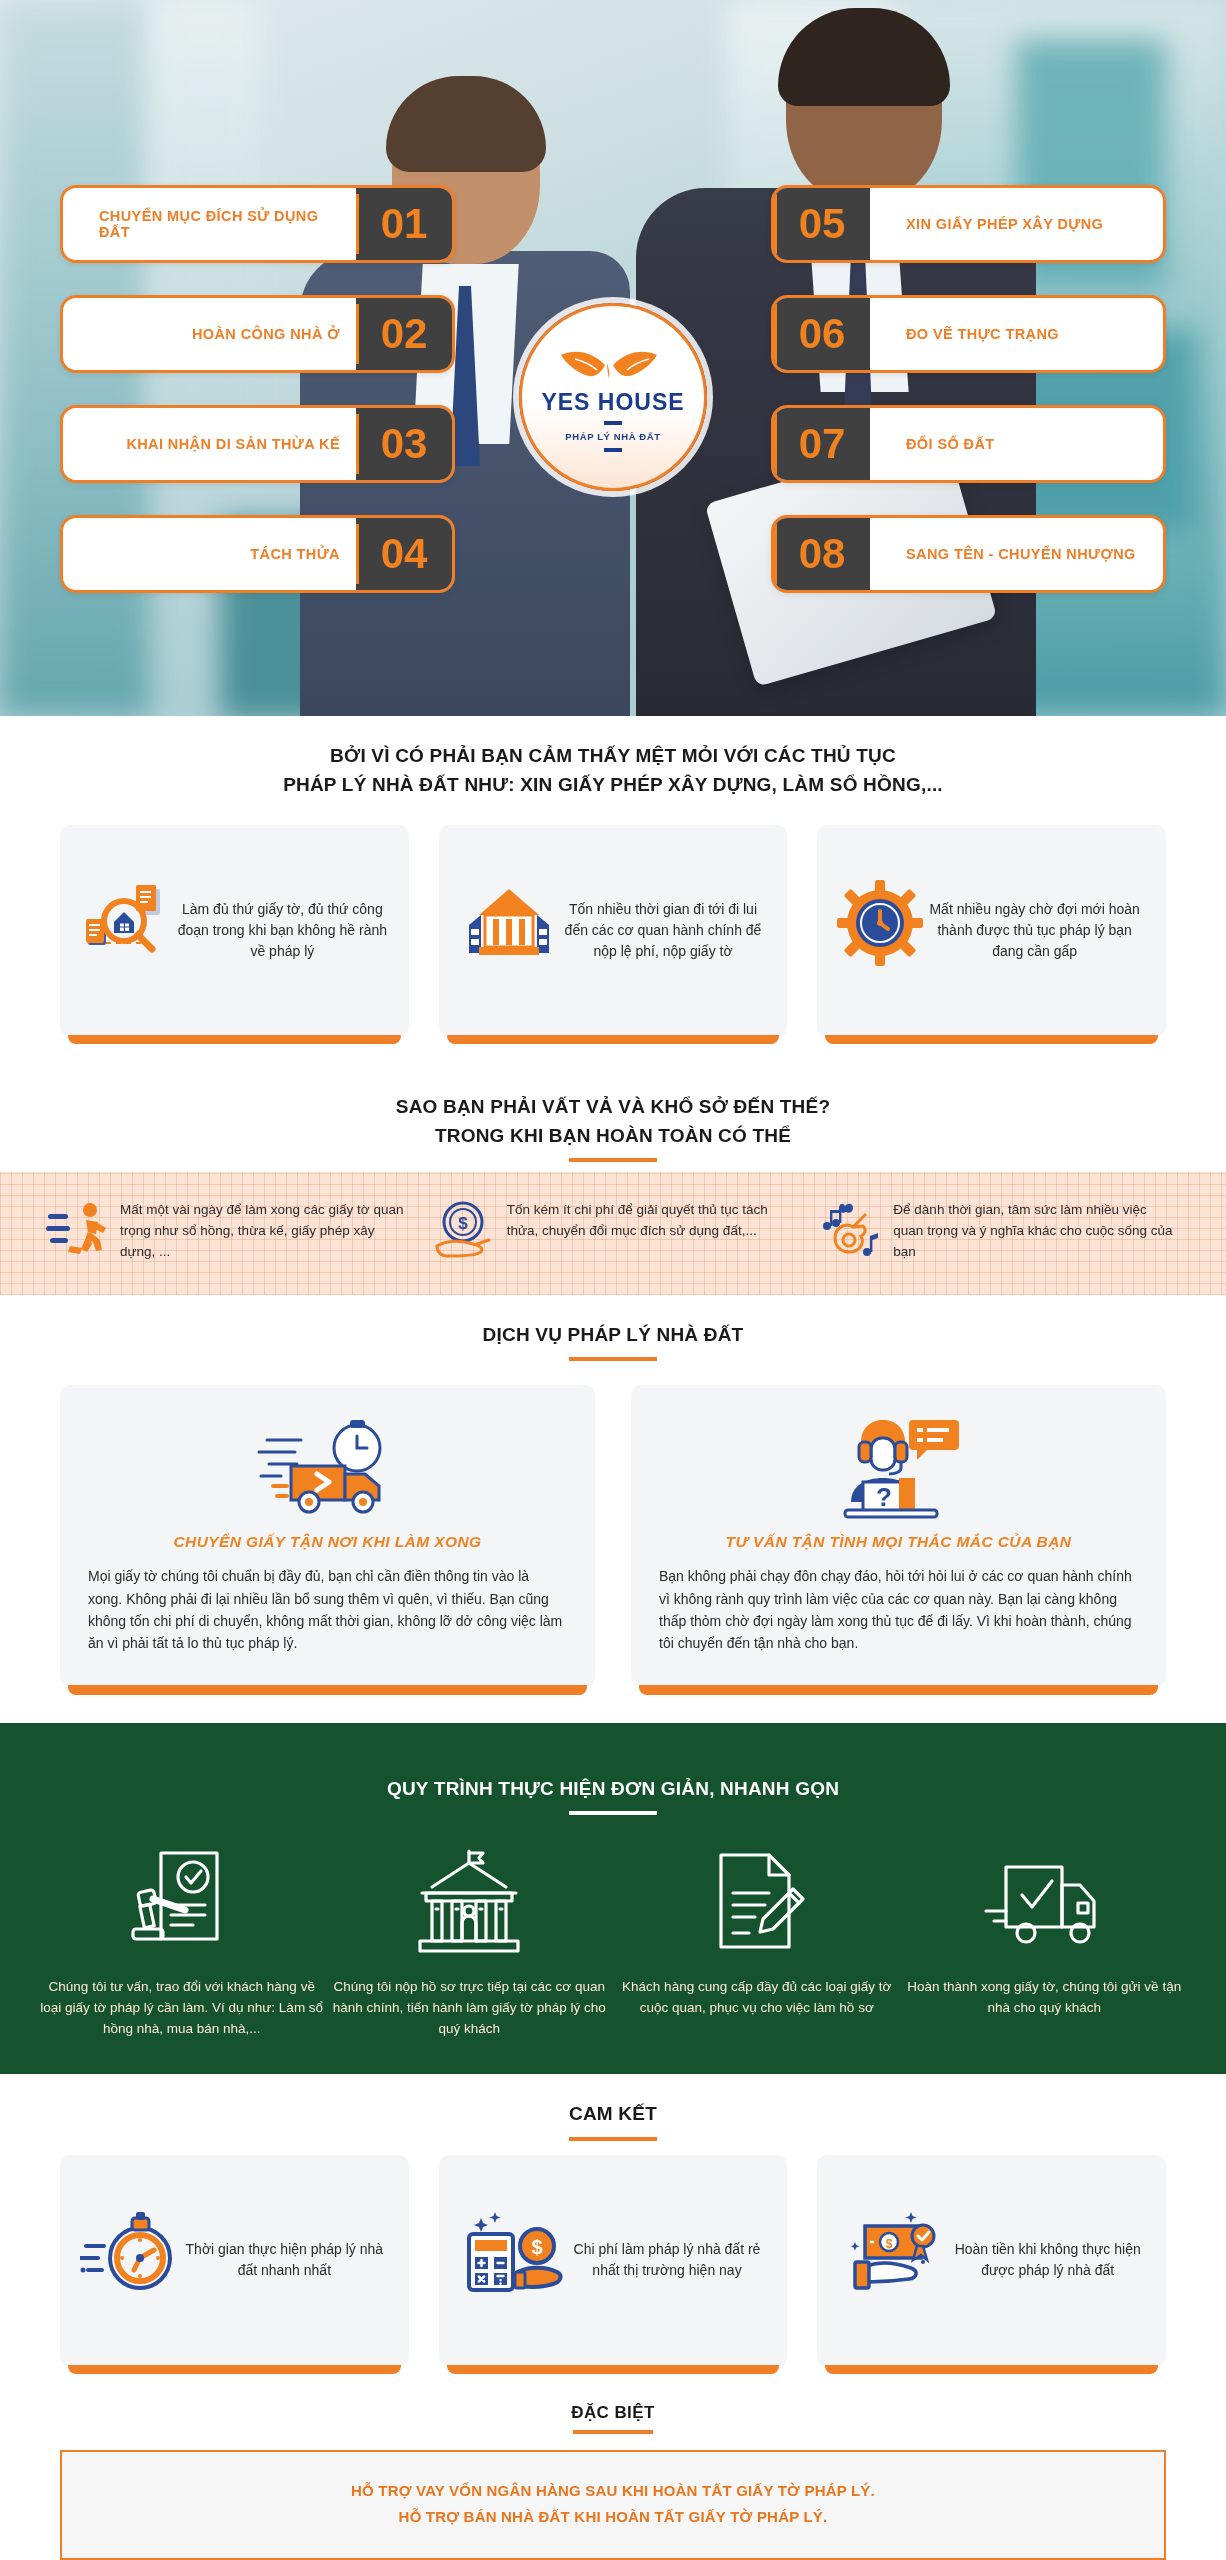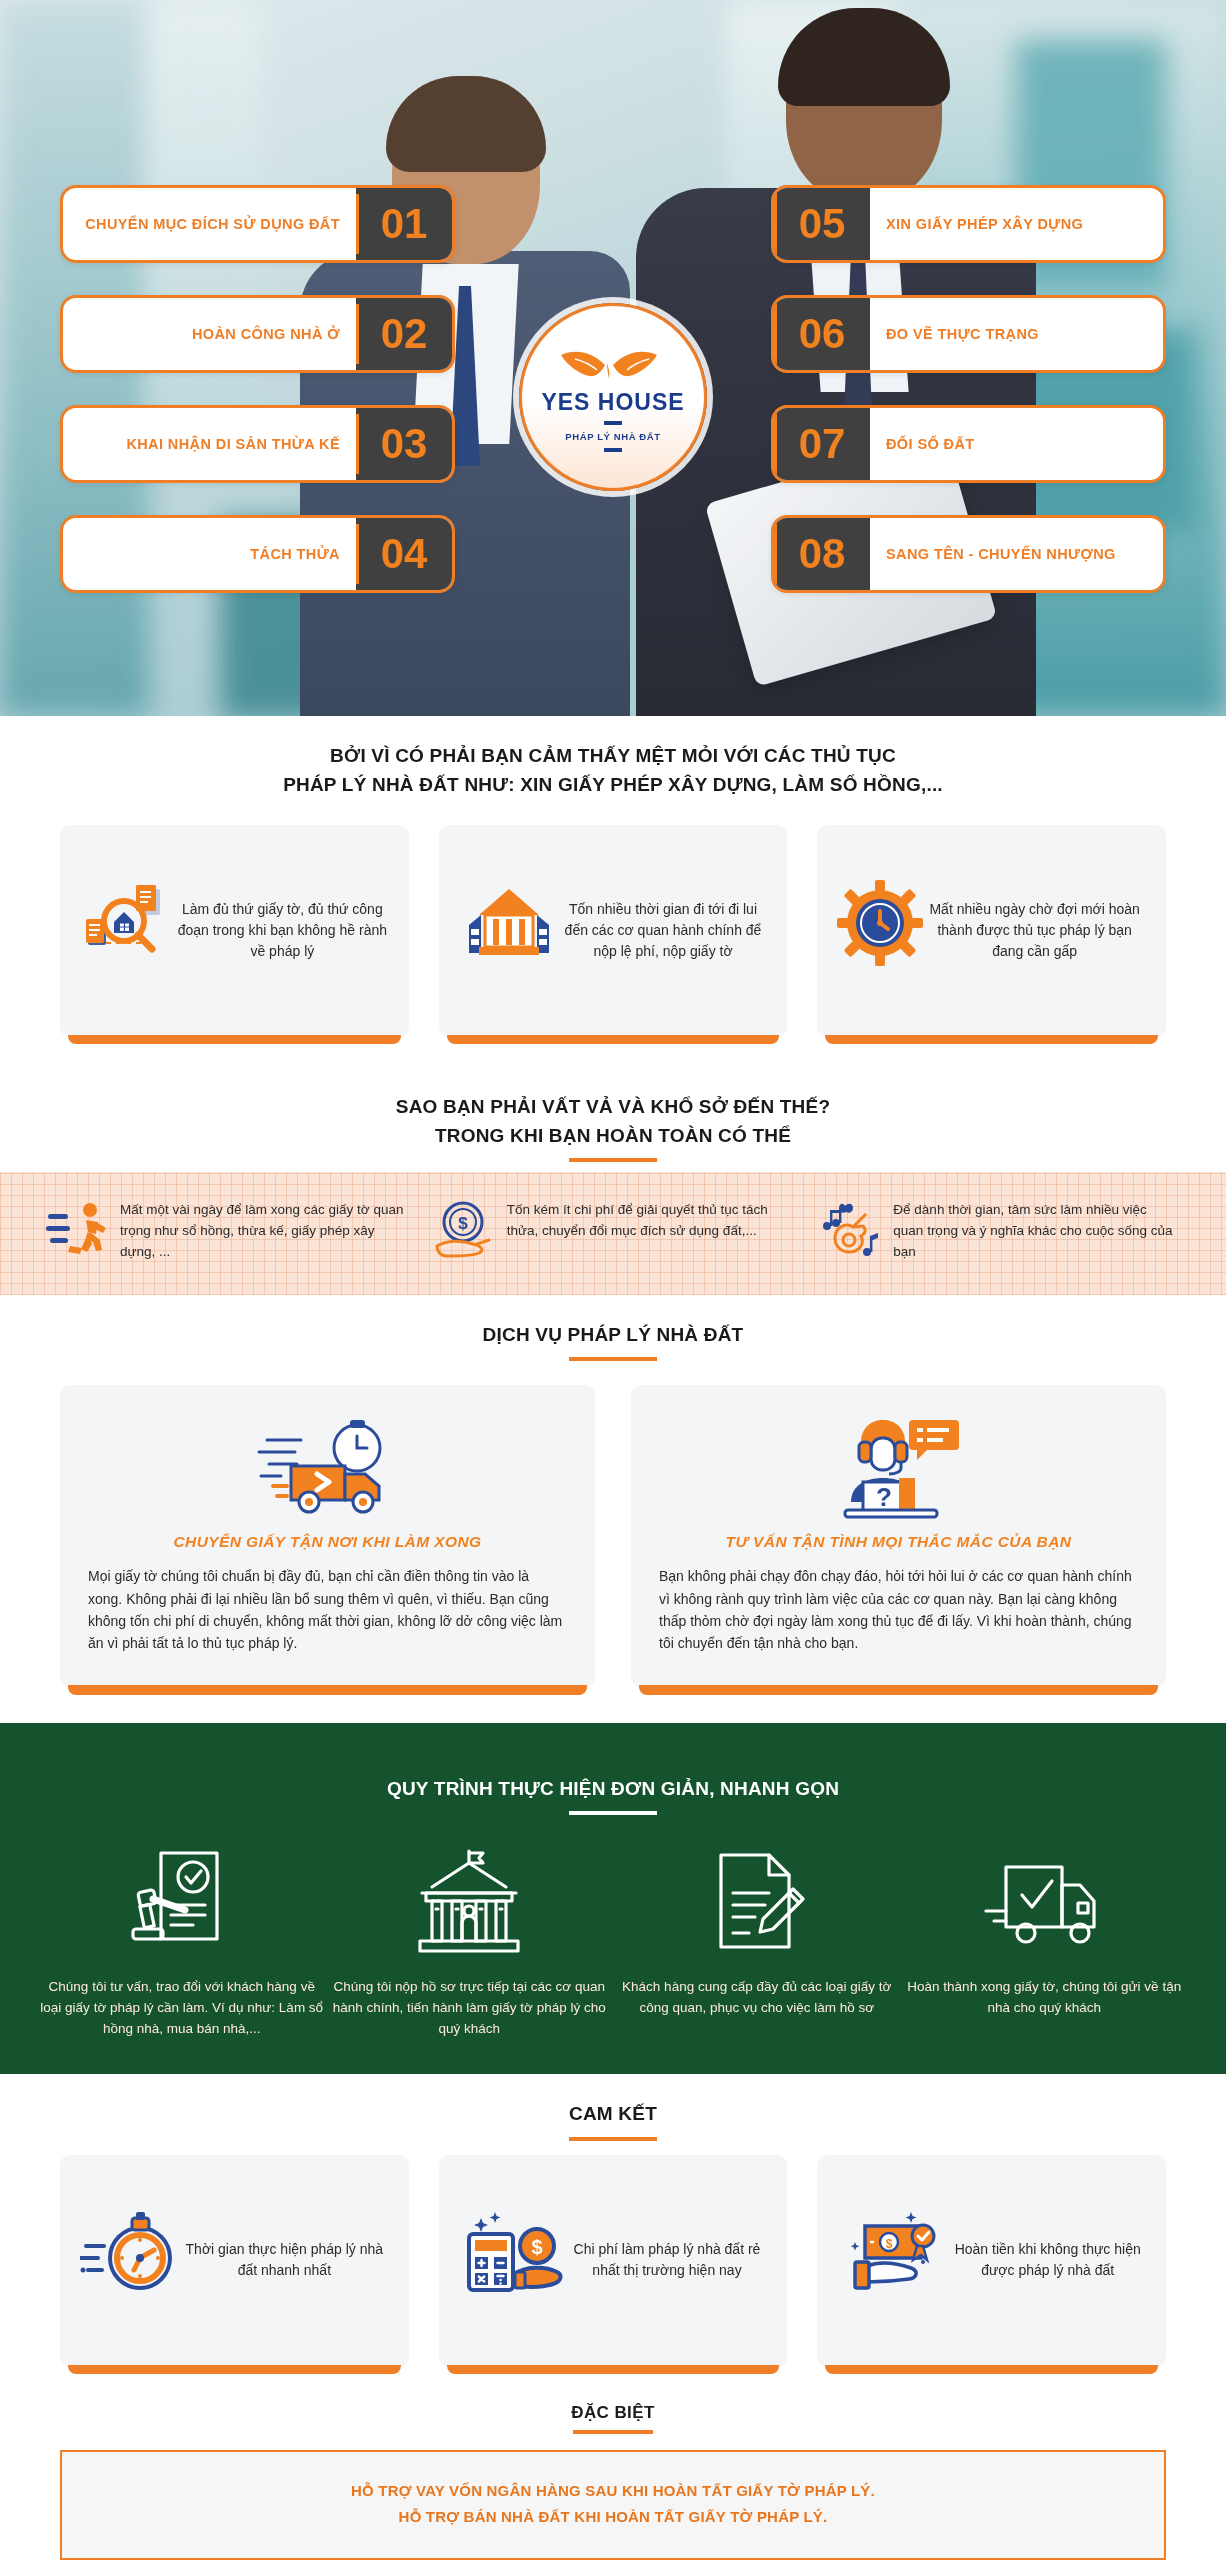--- a/index.html
+++ b/index.html
@@ -63,20 +63,21 @@
   .pill-col.right { right: 60px; }
   .pill {
     display:flex; align-items:stretch; width: 395px; height: 78px;
     border:3px solid #ef7e26; border-radius:16px; overflow:hidden;
     background:#ffffff; box-shadow:0 2px 6px rgba(0,0,0,.08);
   }
   .pill .txt {
     flex:1; display:flex; align-items:center; padding:0 16px;
     color:#ef7e26; font-weight:bold; font-size:14.5px; letter-spacing:.4px;
     text-transform:uppercase;
+    margin-left:20px;
   }
   .pill .num {
     width:96px; background:#404040; display:flex; align-items:center; justify-content:center;
     color:#f2821f; font-size:42px; font-weight:bold; position:relative;
   }
   .pill .num::before {
     content:""; position:absolute; left:0; top:6px; bottom:6px; width:3px; background:#f2821f;
   }
   .pill-col.left .txt { justify-content:flex-end; }
   .pill-col.left .num { order:2; }
@@ -522,21 +523,21 @@
     <div class="step">
       <div class="ic">
         <svg width="104" height="106" viewBox="0 0 104 106" fill="none" stroke="#fff" stroke-width="3.2" stroke-linecap="round" stroke-linejoin="round">
           <path d="M16 6 H64 L84 26 V98 H16 Z"></path>
           <path d="M64 6 V26 H84"></path>
           <path d="M28 44 H64 M28 56 H60 M28 68 H50 M28 84 H44"></path>
           <path d="M88 40 l10 10 l-30 30 l-13 3 l3 -13 Z"></path>
           <path d="M84 44 l10 10"></path>
         </svg>
       </div>
-      <p>Khách hàng cung cấp đầy đủ các loại giấy tờ công quan, phục vụ cho việc làm hồ sơ</p>
+      <p>Khách hàng cung cấp đầy đủ các loại giấy tờ cuộc quan, phục vụ cho việc làm hồ sơ</p>
     </div>
 
     <div class="step">
       <div class="ic">
         <svg width="124" height="98" viewBox="0 0 124 98" fill="none" stroke="#fff" stroke-width="3.2" stroke-linecap="round" stroke-linejoin="round">
           <path d="M24 14 H80 V74 H24 Z"></path>
           <path d="M80 32 H98 L112 48 V74 H80 Z"></path>
           <path d="M40 42 l10 12 l20 -26"></path>
           <circle cx="44" cy="80" r="9"></circle>
             <circle cx="98" cy="80" r="9"></circle>

